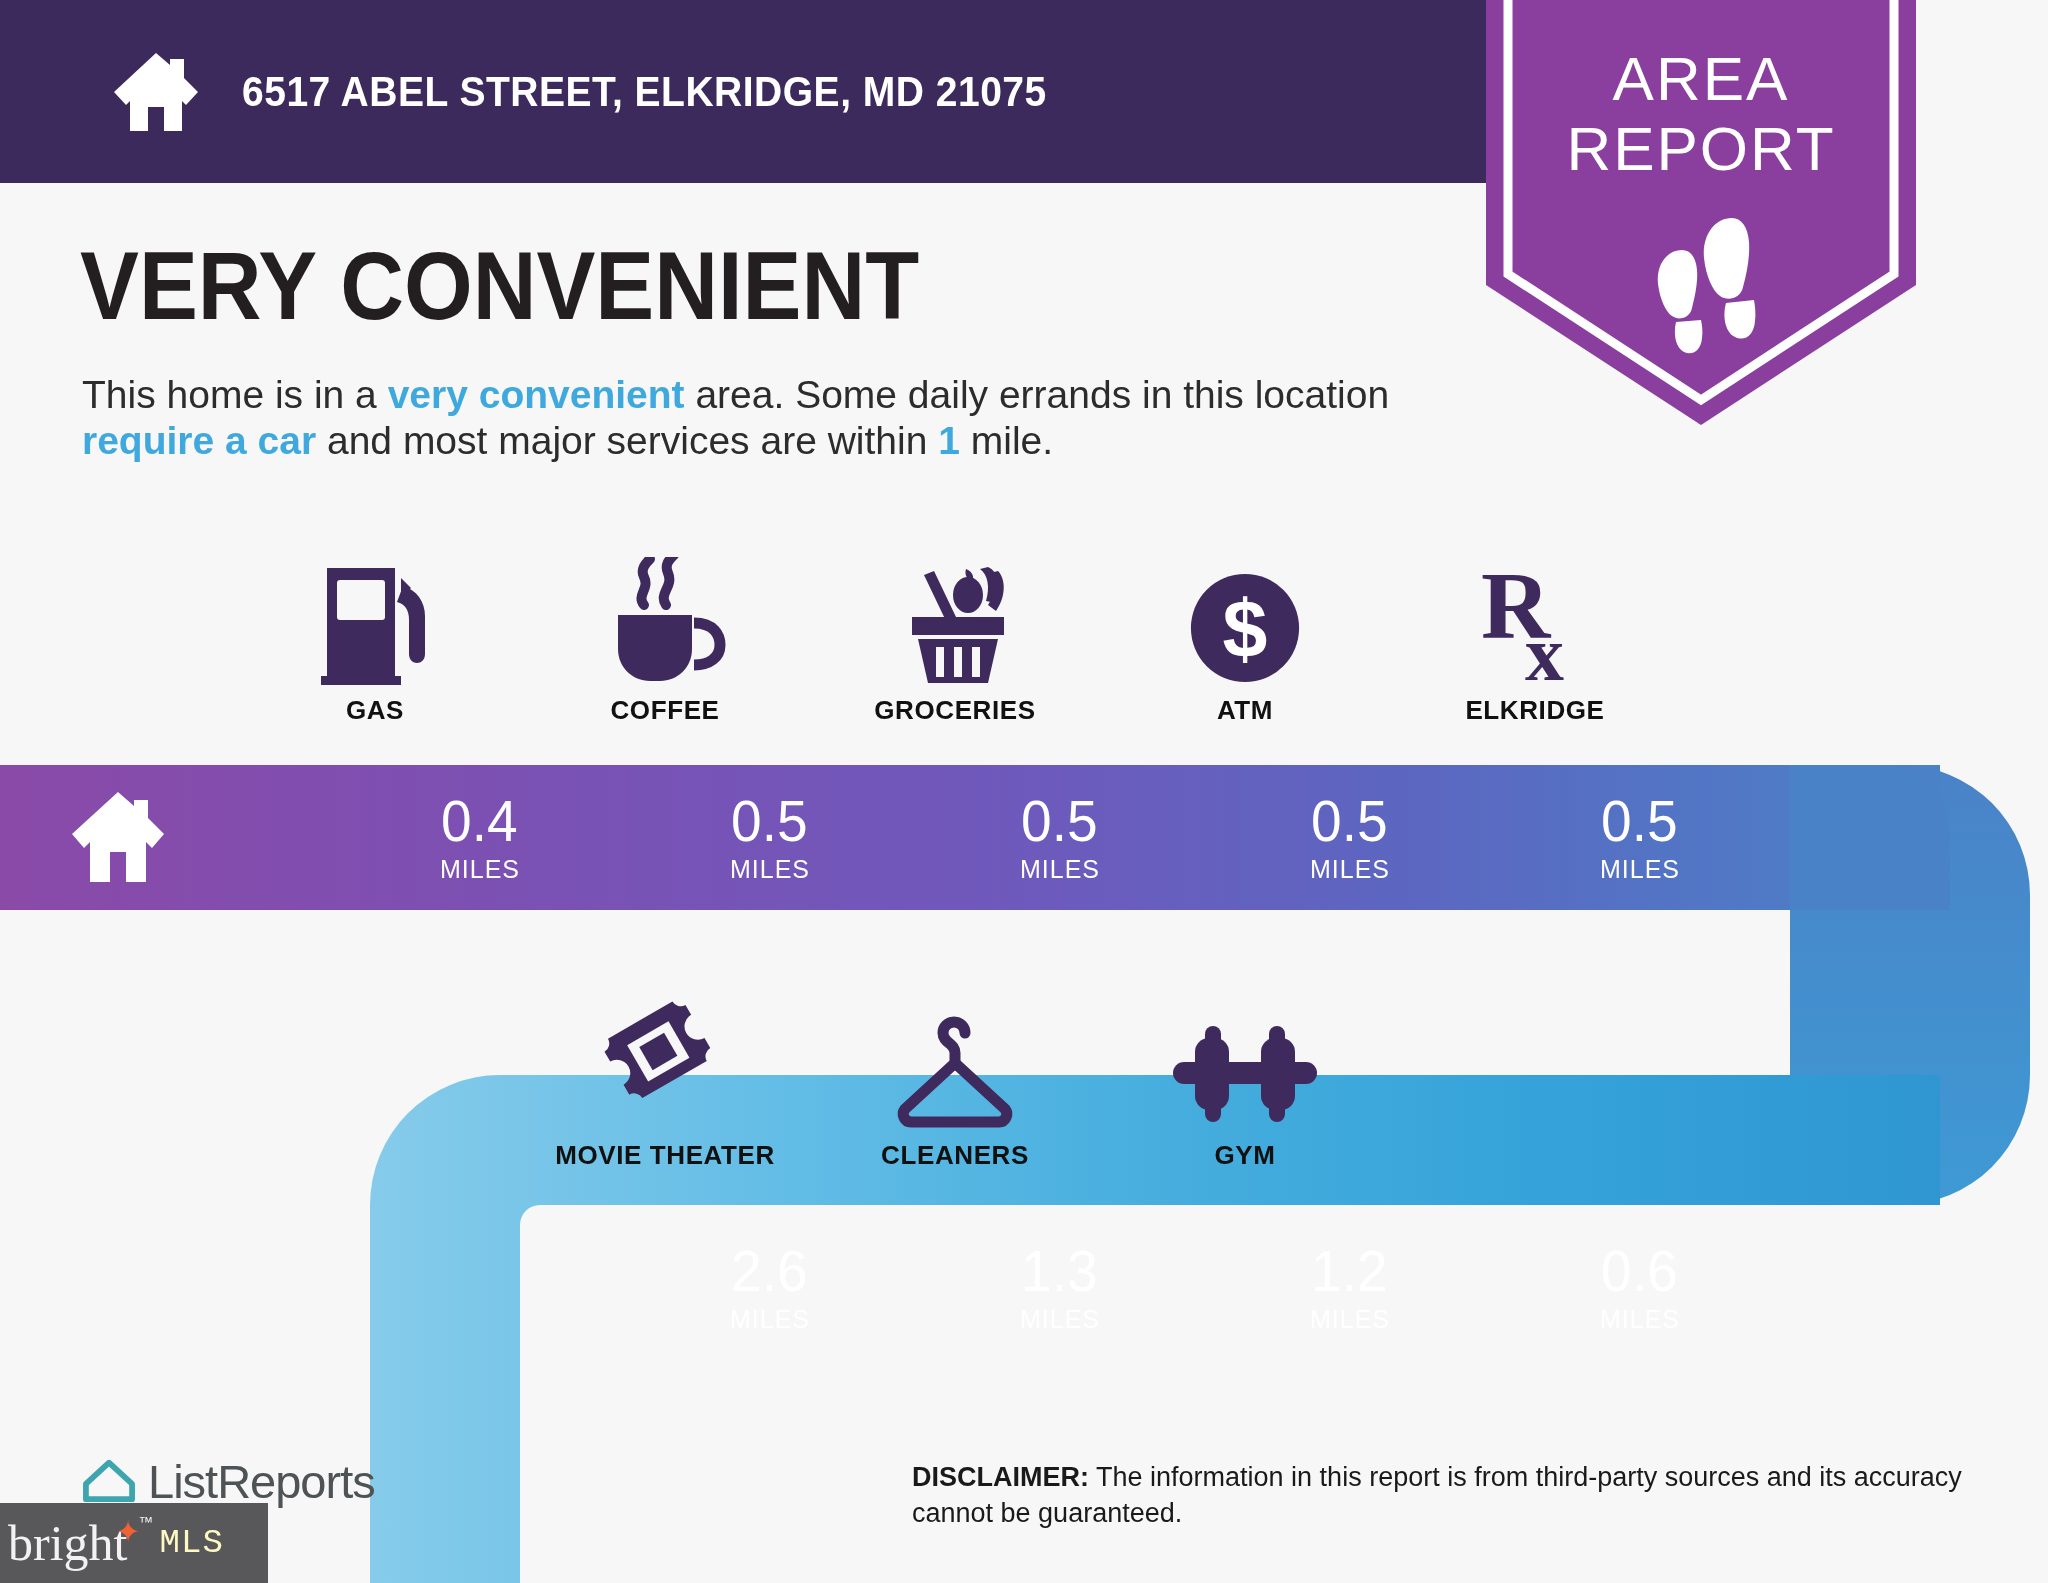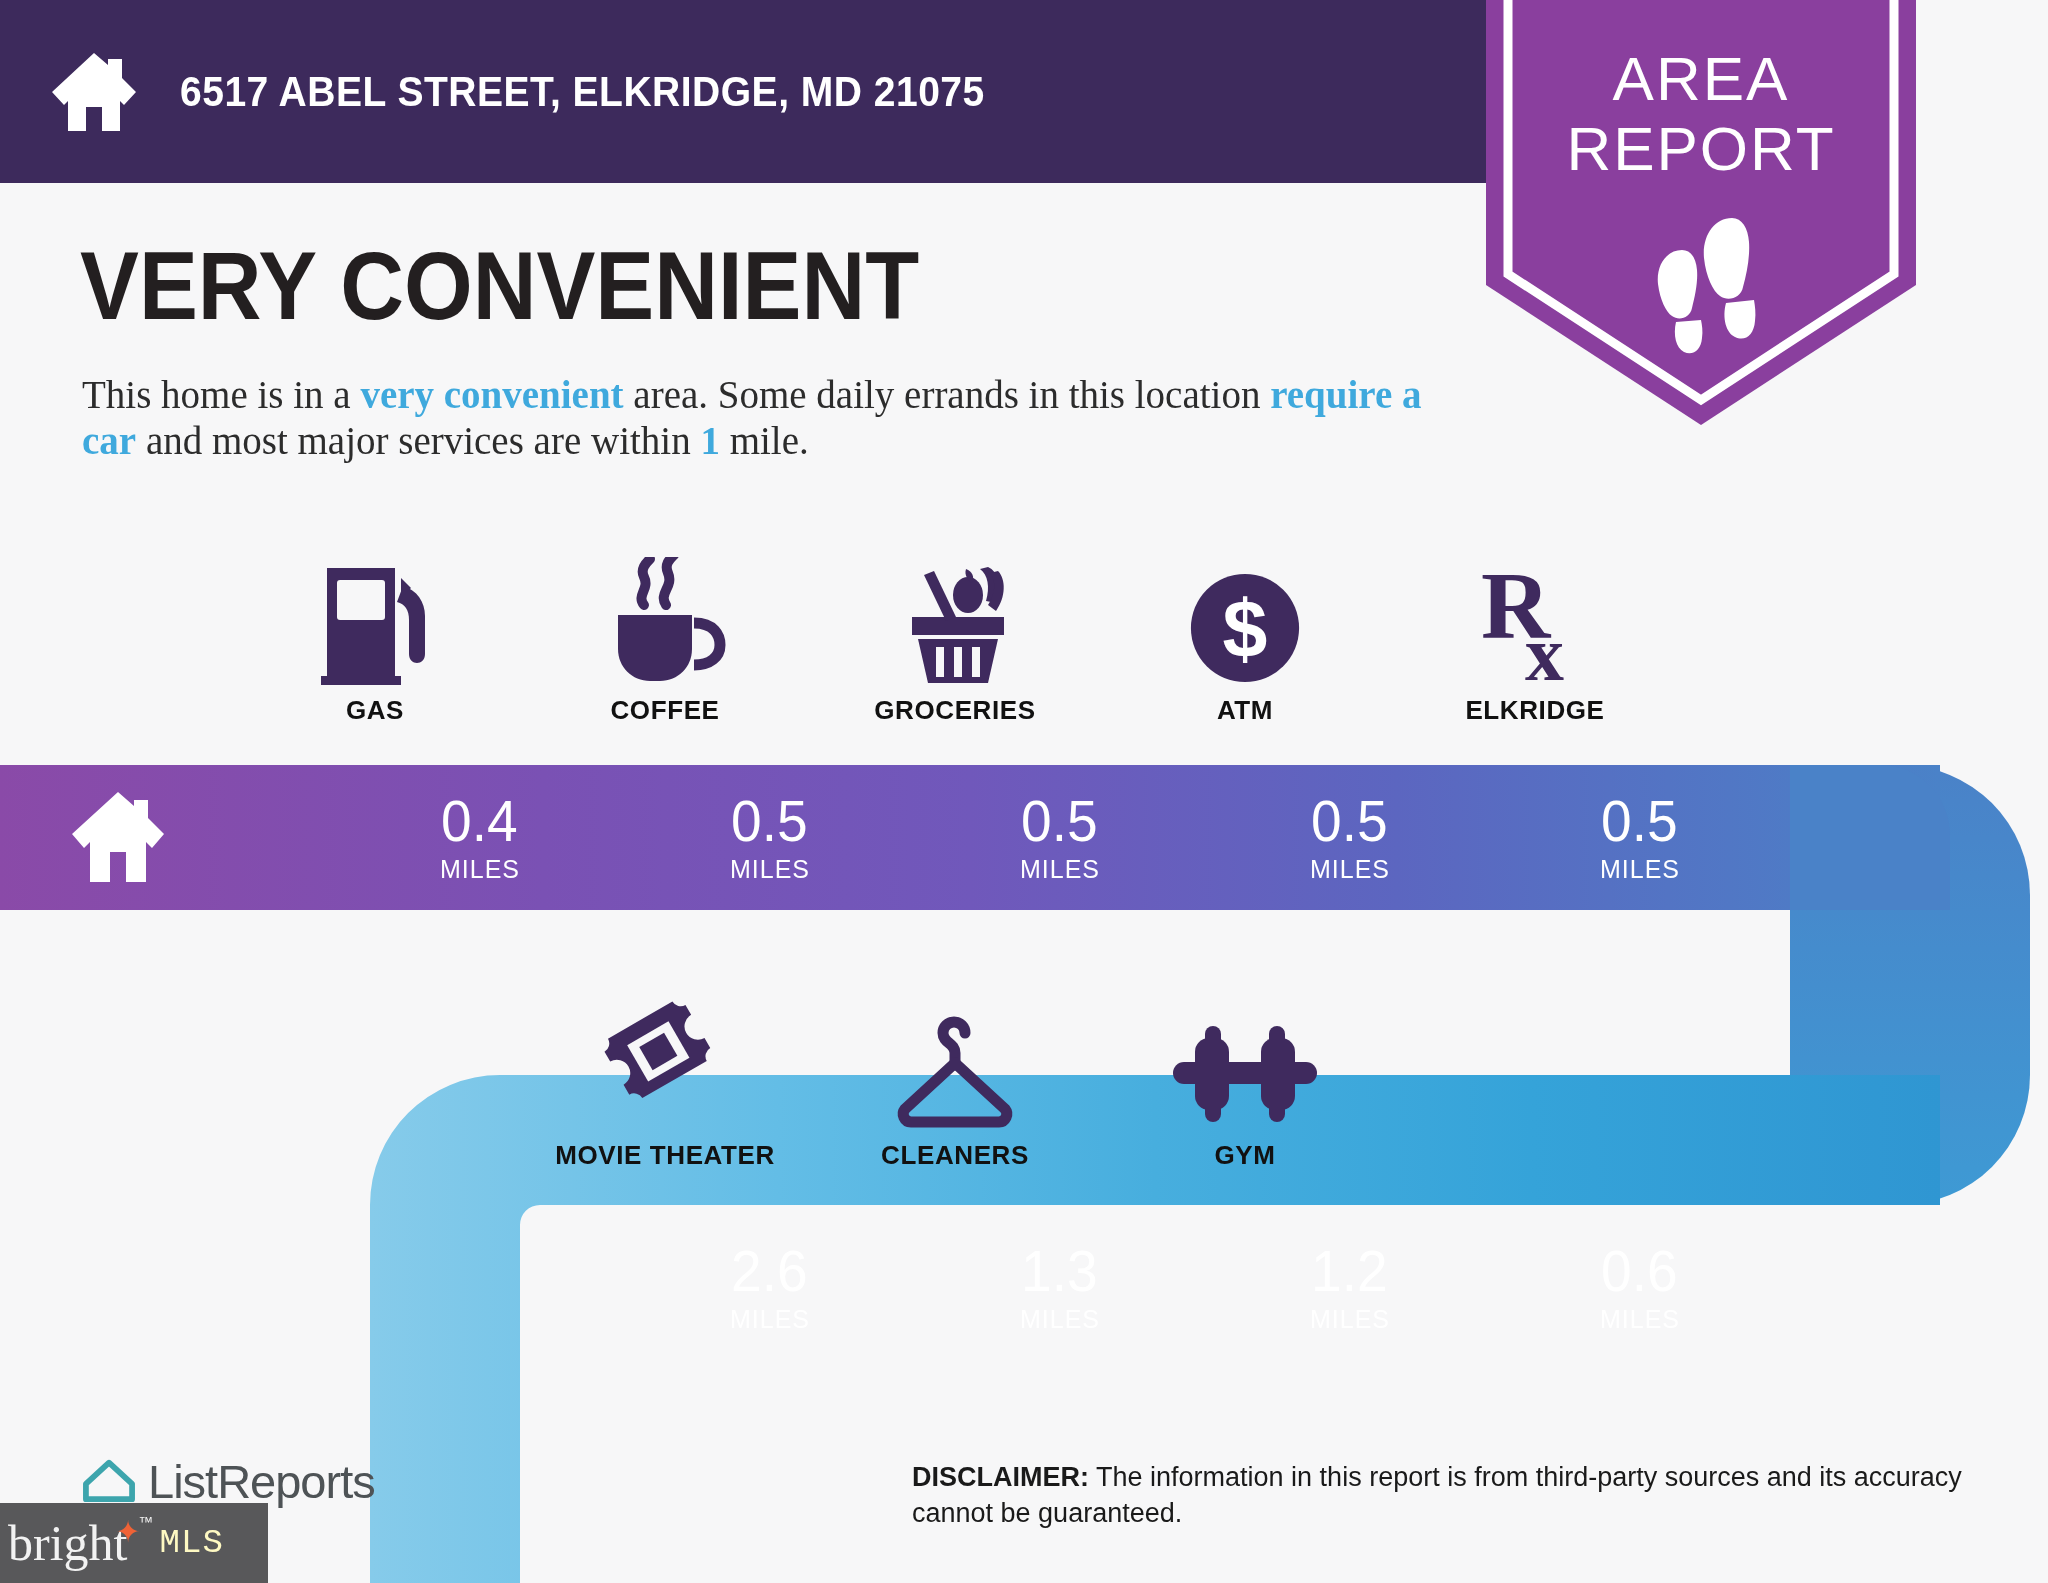--- a/index.html
+++ b/index.html
@@ -9,21 +9,21 @@
     font-family:"Liberation Sans","DejaVu Sans",sans-serif;
     overflow:hidden;position:relative;
   }
   .page{position:relative;width:2048px;height:1583px;}
 
   
   .header{
     position:absolute;left:0;top:0;width:1486px;height:183px;
     background:#3d2a5c;
   }
-  .header-inner{display:flex;align-items:center;height:100%;padding-left:30px;margin-left:20px;}
+  .header-inner{display:flex;align-items:center;height:100%;padding-left:112px;}
   .home-icon-hdr{width:88px;height:82px;flex:0 0 auto;}
   .addr{
     color:#ffffff;font-size:42px;letter-spacing:.5px;font-weight:700;
     margin-left:42px;white-space:nowrap;
     font-family:"Liberation Sans Narrow","Liberation Sans",sans-serif;
     transform:scaleX(.93);transform-origin:left center;
   }
 
   
   .badge{position:absolute;left:1486px;top:0;width:430px;height:425px;}
@@ -32,21 +32,21 @@
   
   .headline{
     position:absolute;left:80px;top:238px;
     font-size:96px;font-weight:700;color:#231f20;letter-spacing:0px;
     font-family:"Liberation Sans Narrow","Liberation Sans",sans-serif;
     transform:scaleX(.92);transform-origin:left top;
     line-height:1;
   }
   .desc{
     position:absolute;left:82px;top:372px;width:1400px;
-    font-size:39px;line-height:1.18;color:#2c2c2c;font-family:Liberation Serif, serif;
+    font-size:39px;line-height:1.18;color:#2c2c2c;
   }
   .desc b{color:#3fa9dd;font-weight:700;}
 
   
   .icon-row{position:absolute;display:flex;}
   .icon-cell{width:290px;display:flex;flex-direction:column;align-items:center;}
   .icon-glyph{height:140px;display:flex;align-items:flex-end;justify-content:center;}
   .icon-label{
     margin-top:10px;font-size:26px;font-weight:700;color:#111;letter-spacing:.6px;
     font-family:"Liberation Sans Narrow","Liberation Sans",sans-serif;

